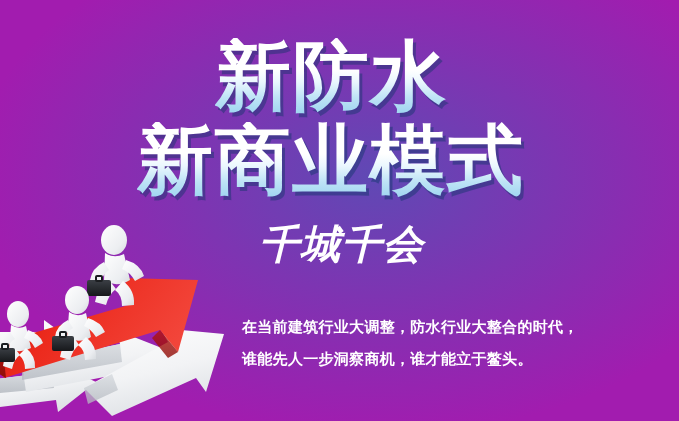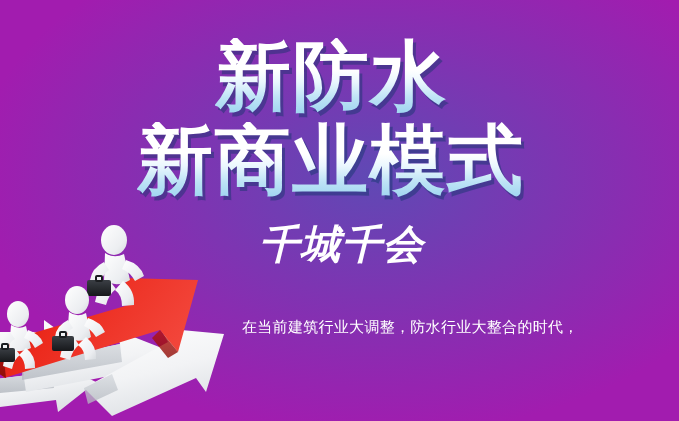--- a/index.html
+++ b/index.html
@@ -74,21 +74,21 @@
 
   
   #body-copy {
     position: absolute;
     left: 242px;
     top: 311px;
     width: 400px;
   }
   .body-line {
     font-size: 15px;
-    font-weight: 400;
+    font-weight: 700;
     color: #ffffff;
     line-height: 32px;
     letter-spacing: 0.02em;
     white-space: nowrap;
   }
 
   
   #illustration {
     position: absolute;
     left: -8px;
@@ -200,15 +200,16 @@
     </svg>
   </div>
 
   <div class="headline" id="headline-1">新防水</div>
   <div class="headline" id="headline-2">新商业模式</div>
 
   <div id="subtitle">千城千会</div>
 
   <div id="body-copy">
     <div class="body-line">在当前建筑行业大调整，防水行业大整合的时代，</div>
+    <div class="body-line">谁能先人一步洞察商机，谁才能立于鳌头。</div>
   </div>
 
 </div>
 
 </body></html>

